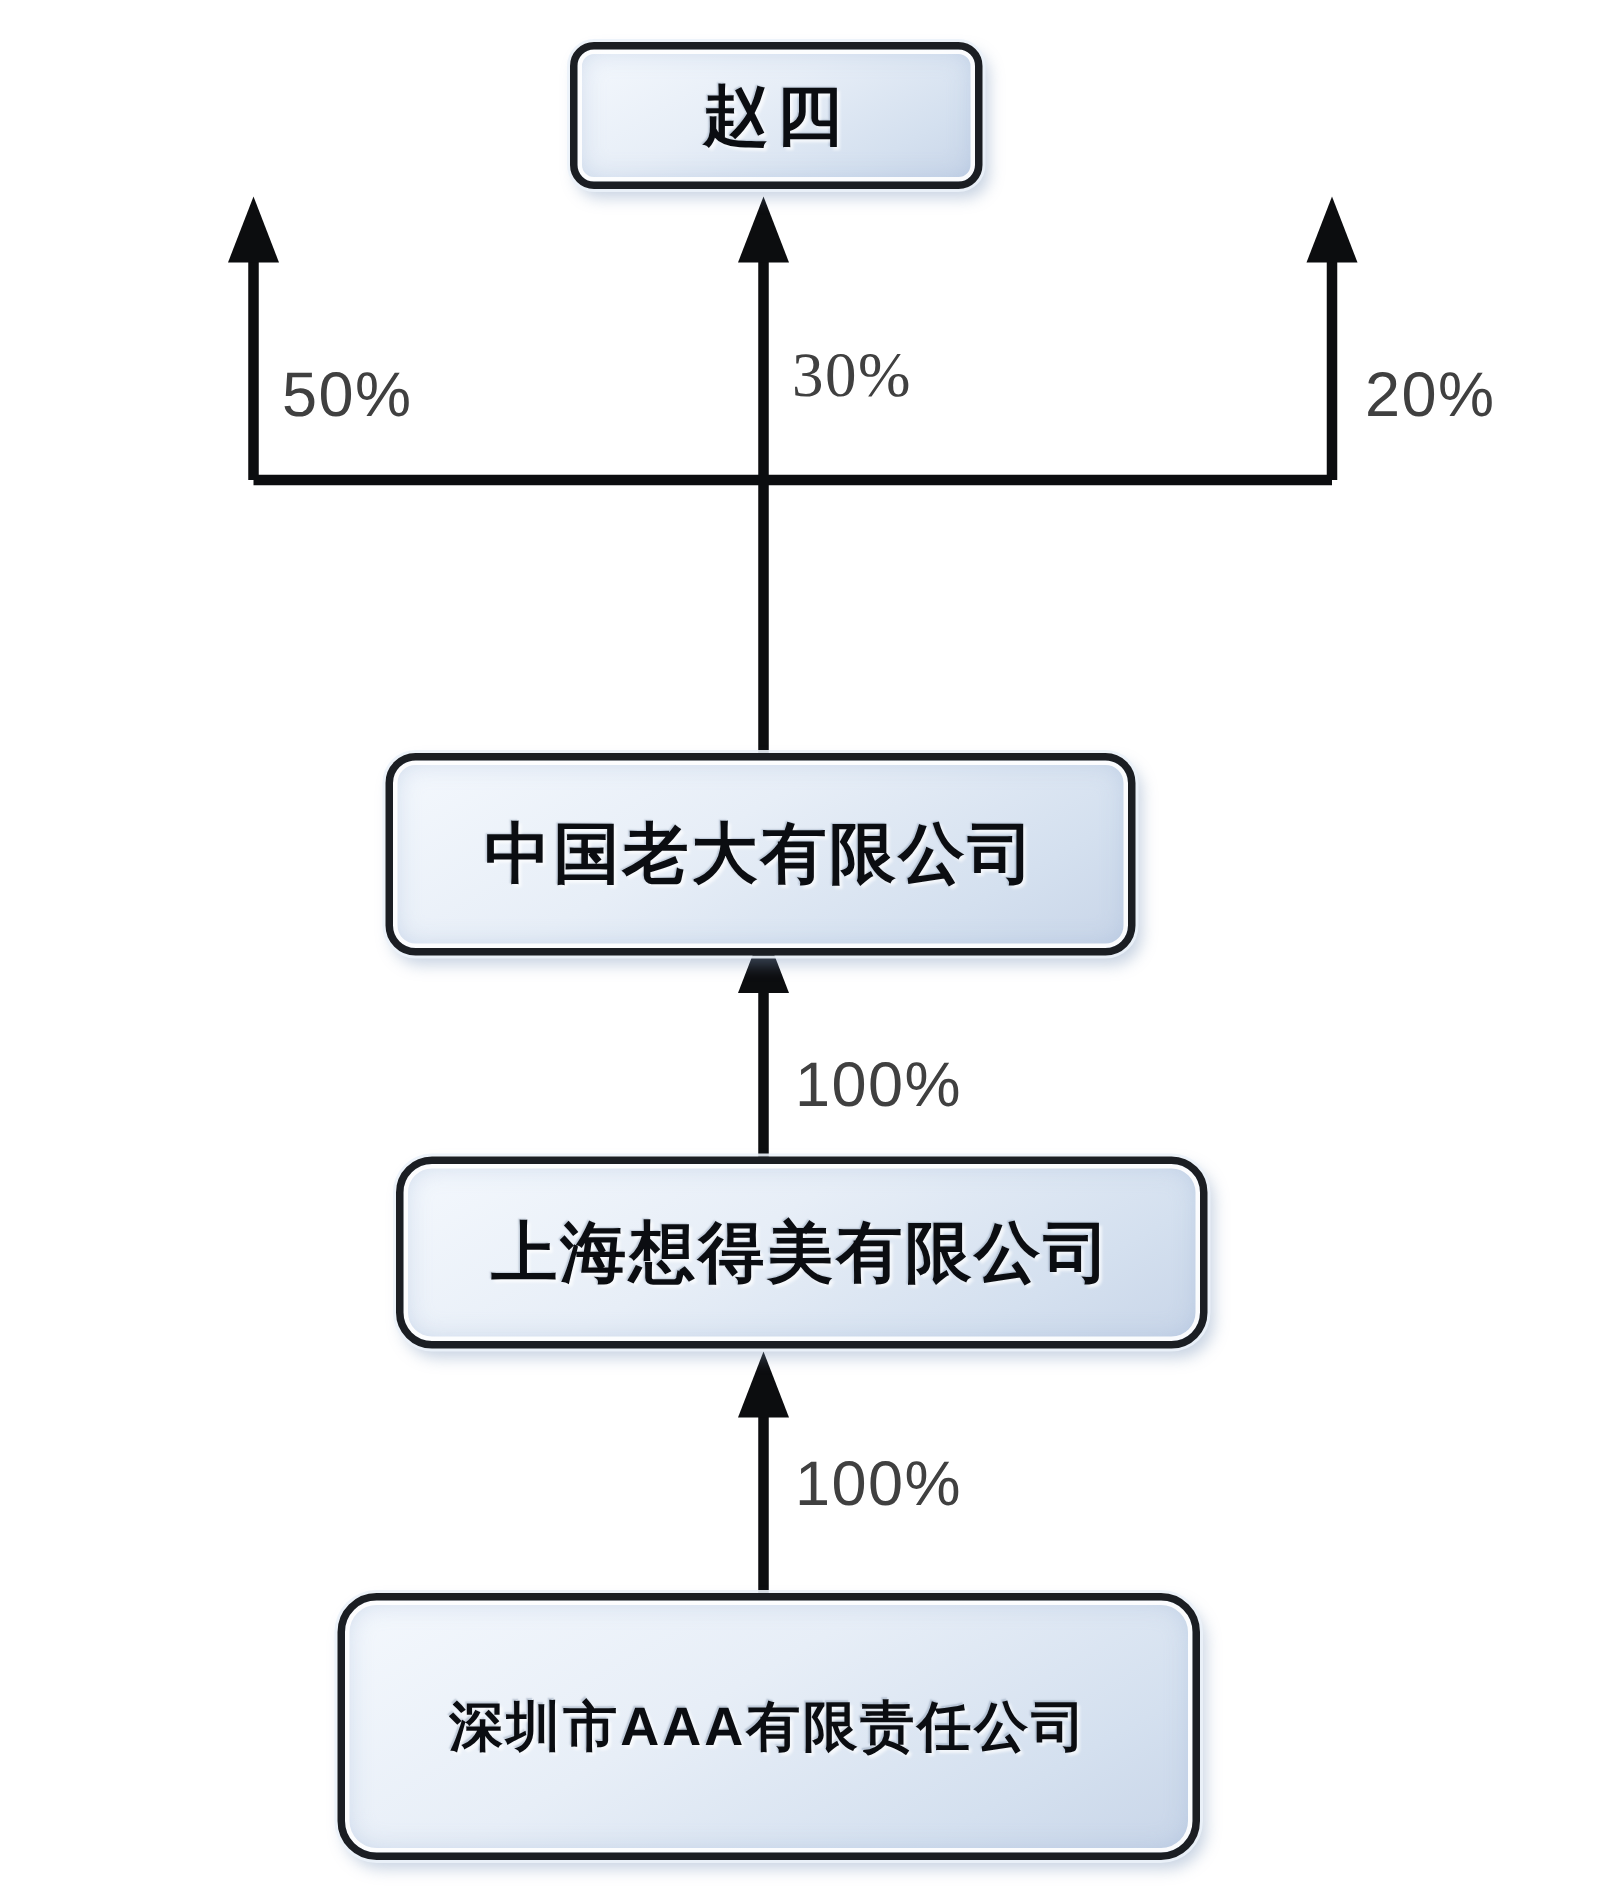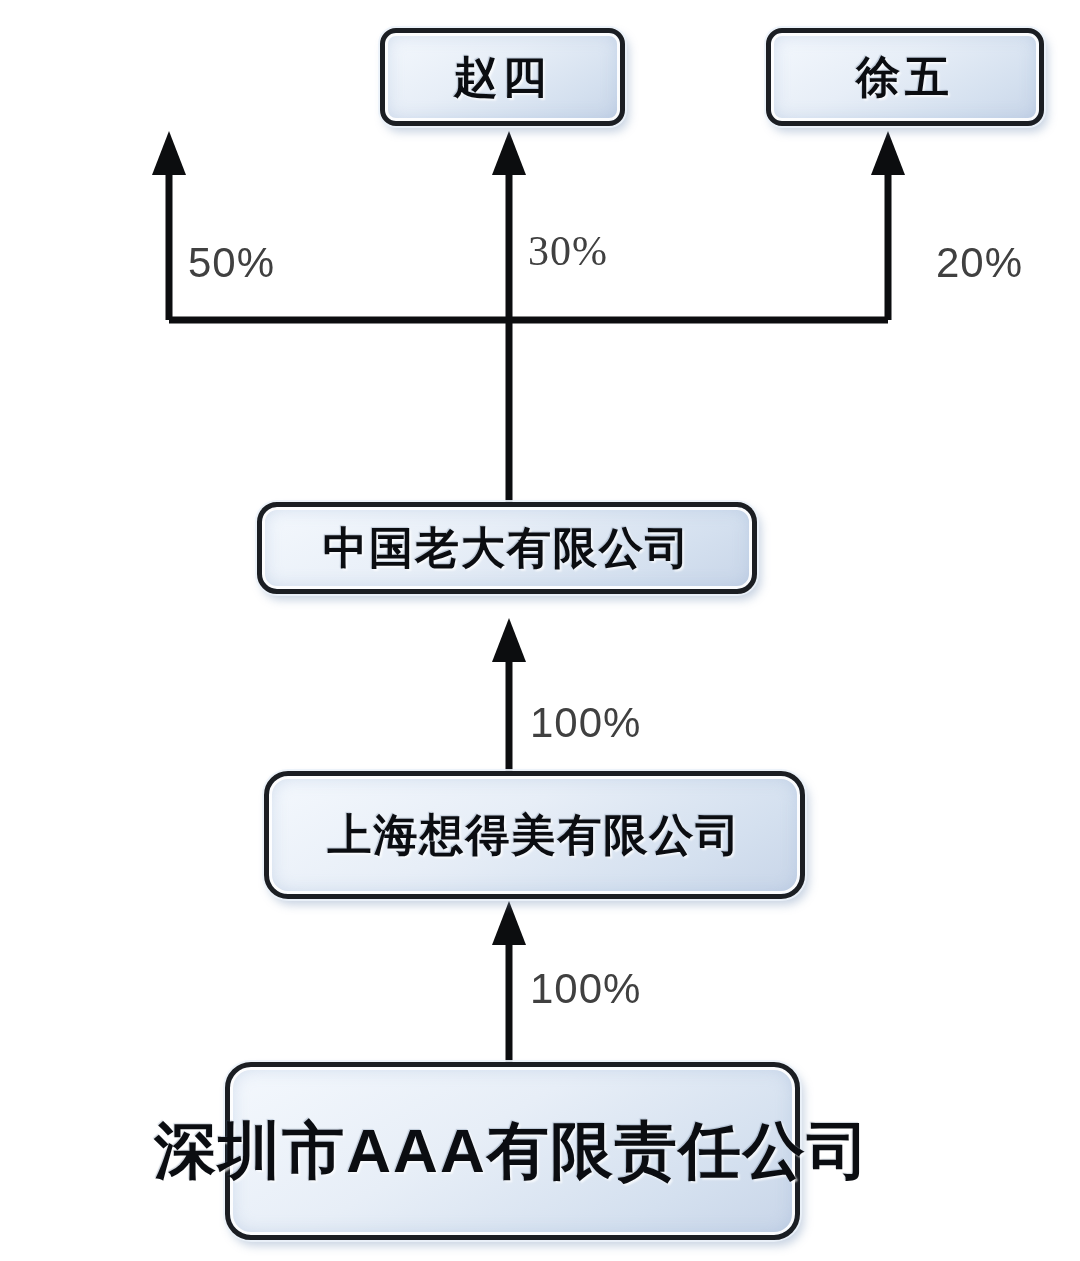--- a/index.html
+++ b/index.html
@@ -40,21 +40,21 @@
     text-align: center;
     white-space: nowrap;
   }
   .node .lbl {
     text-shadow:
       2px 2px 2px rgba(255,255,255,0.7),
       -1px -1px 1px rgba(80,100,130,0.28);
   }
   .person { font-size: 44px; letter-spacing: 5px; border-radius: 16px; }
   .company { font-size: 44px; letter-spacing: 2px; }
-  .company-big { font-size: 62px; letter-spacing: 2px; border-radius: 26px; }
+  .company-big { font-size: 36px; letter-spacing: 2px; border-radius: 26px; }
   .pct {
     position: absolute;
     font-size: 42px;
     line-height: 1;
     color: #404040;
     letter-spacing: 1px;
   }
 </style>
 </head>
 <body>
@@ -69,36 +69,33 @@
 
     <path d="M509 1062 V943" stroke="#0c0d0f" stroke-width="7" fill="none"></path>
 
     <polygon points="169,131 152,175 186,175" fill="#0c0d0f"></polygon>
     <polygon points="509,131 492,175 526,175" fill="#0c0d0f"></polygon>
     <polygon points="888,131 871,175 905,175" fill="#0c0d0f"></polygon>
     <polygon points="509,618 492,662 526,662" fill="#0c0d0f"></polygon>
     <polygon points="509,901 492,945 526,945" fill="#0c0d0f"></polygon>
   </svg>
 
-  <div class="node person" style="left:380px; top:28px; width:245px; height:98px;">
+  <div class="node person" style="left:380px; top:28px; width:275px; height:98px;">
     <span class="lbl">赵四</span>
   </div>
-  <div class="node person" style="left:766px; top:28px; width:278px; height:98px;">
-    <span class="lbl">徐五</span>
-  </div>
 
-  <div class="node company" style="left:257px; top:502px; width:500px; height:92px;">
+  <div class="node company" style="left:257px; top:502px; width:500px; height:135px;">
     <span class="lbl">中国老大有限公司</span>
   </div>
   <div class="node company" style="left:264px; top:771px; width:541px; height:128px; border-radius:24px;">
     <span class="lbl">上海想得美有限公司</span>
   </div>
   <div class="node company-big" style="left:225px; top:1062px; width:575px; height:178px;">
     <span class="lbl">深圳市AAA有限责任公司</span>
   </div>
 
   <div class="pct" style="left:188px; top:242px;">50%</div>
   <div class="pct" style="left:528px; top:230px;font-family:Liberation Serif, serif;">30%</div>
-  <div class="pct" style="left:910px; top:242px;margin-left:26px;">20%</div>
+  <div class="pct" style="left:910px; top:242px;">20%</div>
   <div class="pct" style="left:530px; top:702px;">100%</div>
   <div class="pct" style="left:530px; top:968px;">100%</div>
 
 </div>
 
 </body></html>

